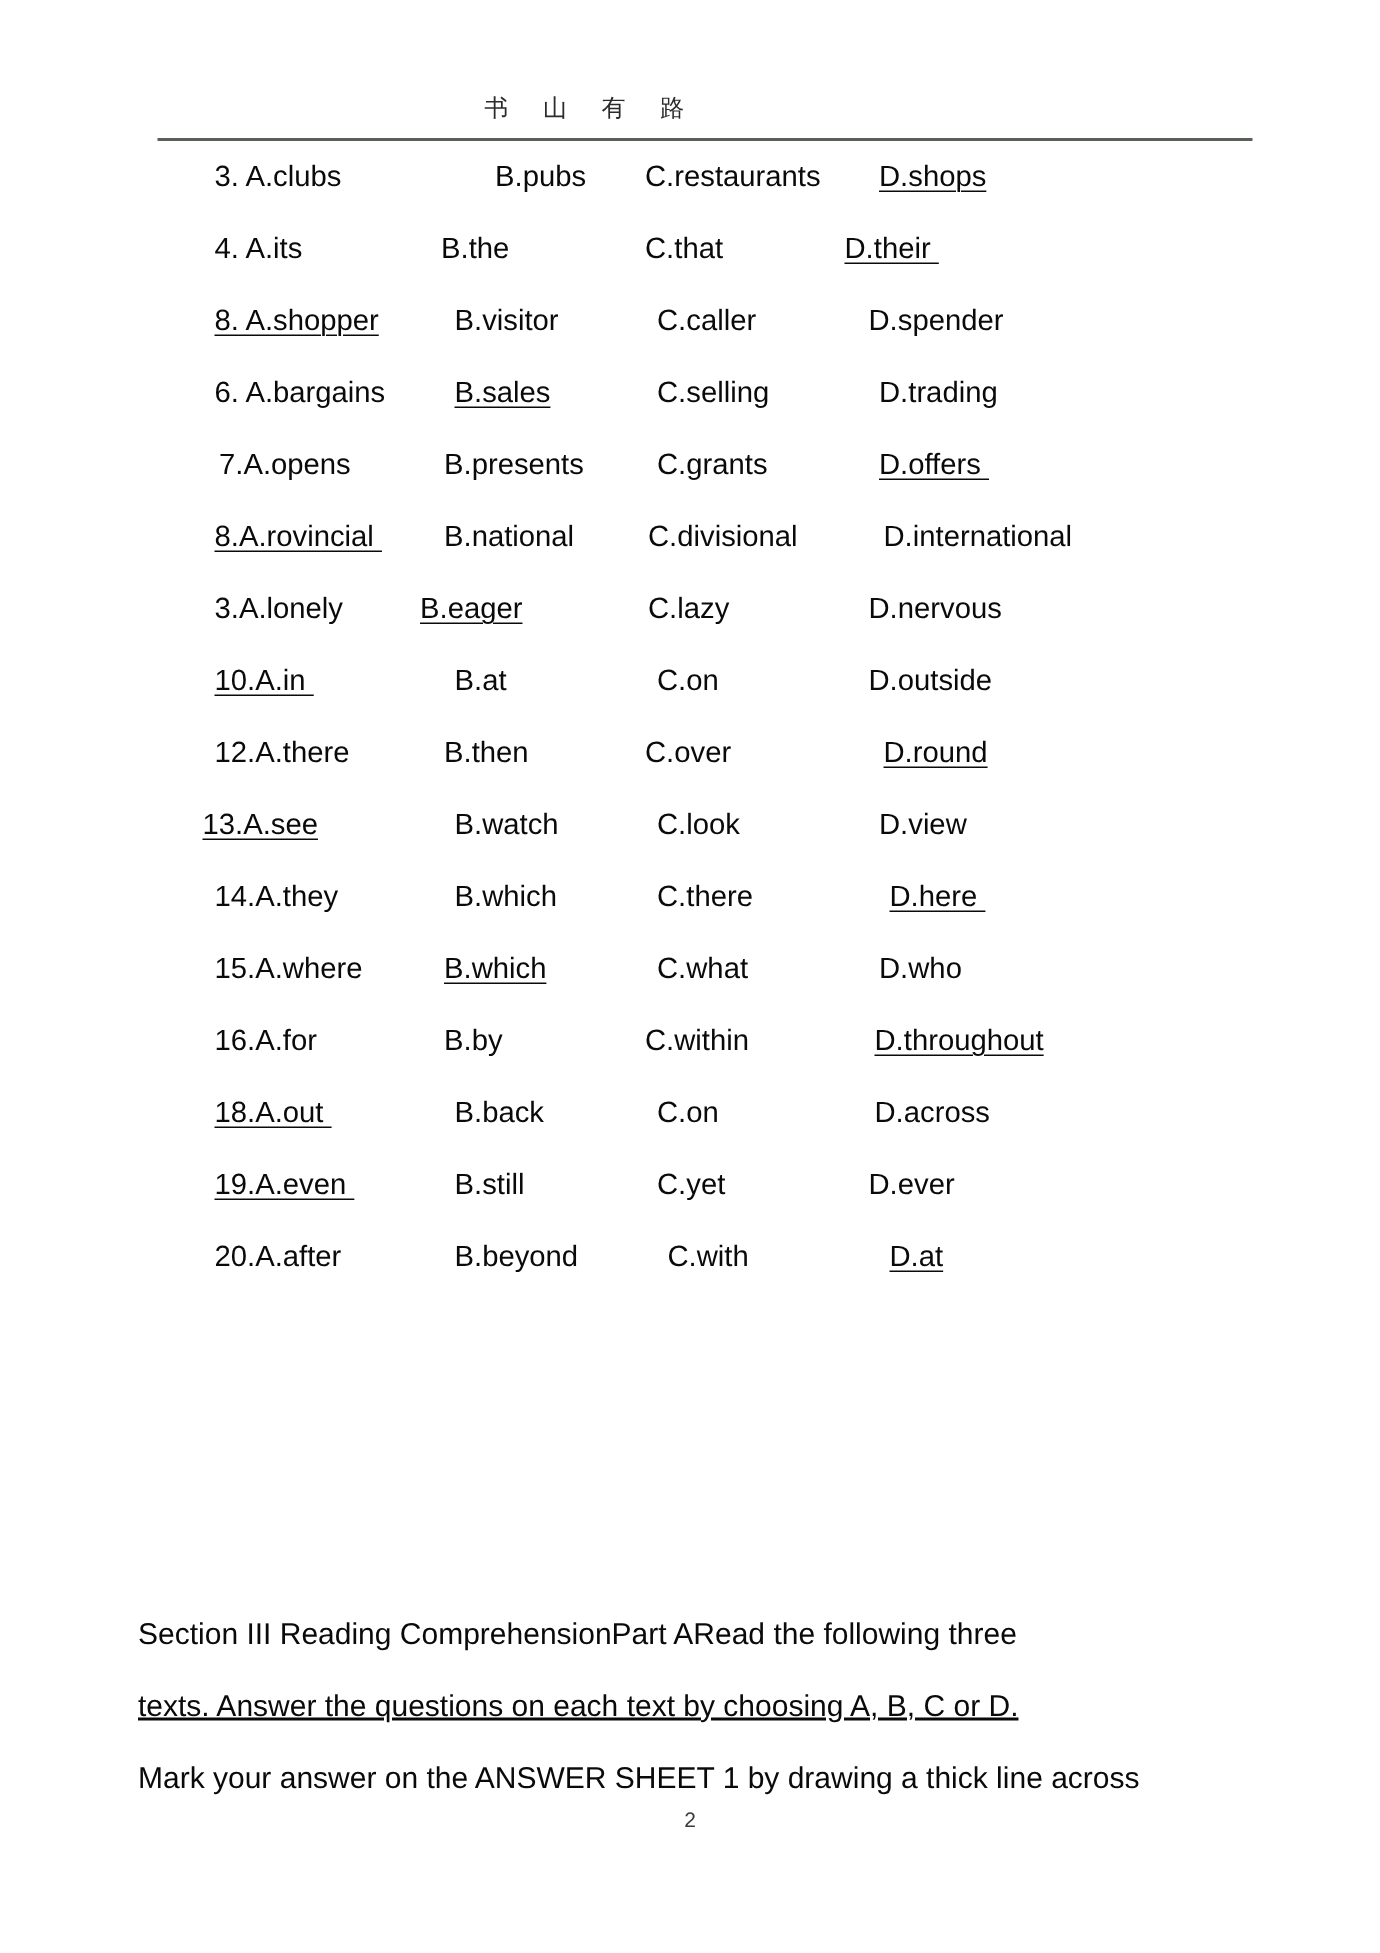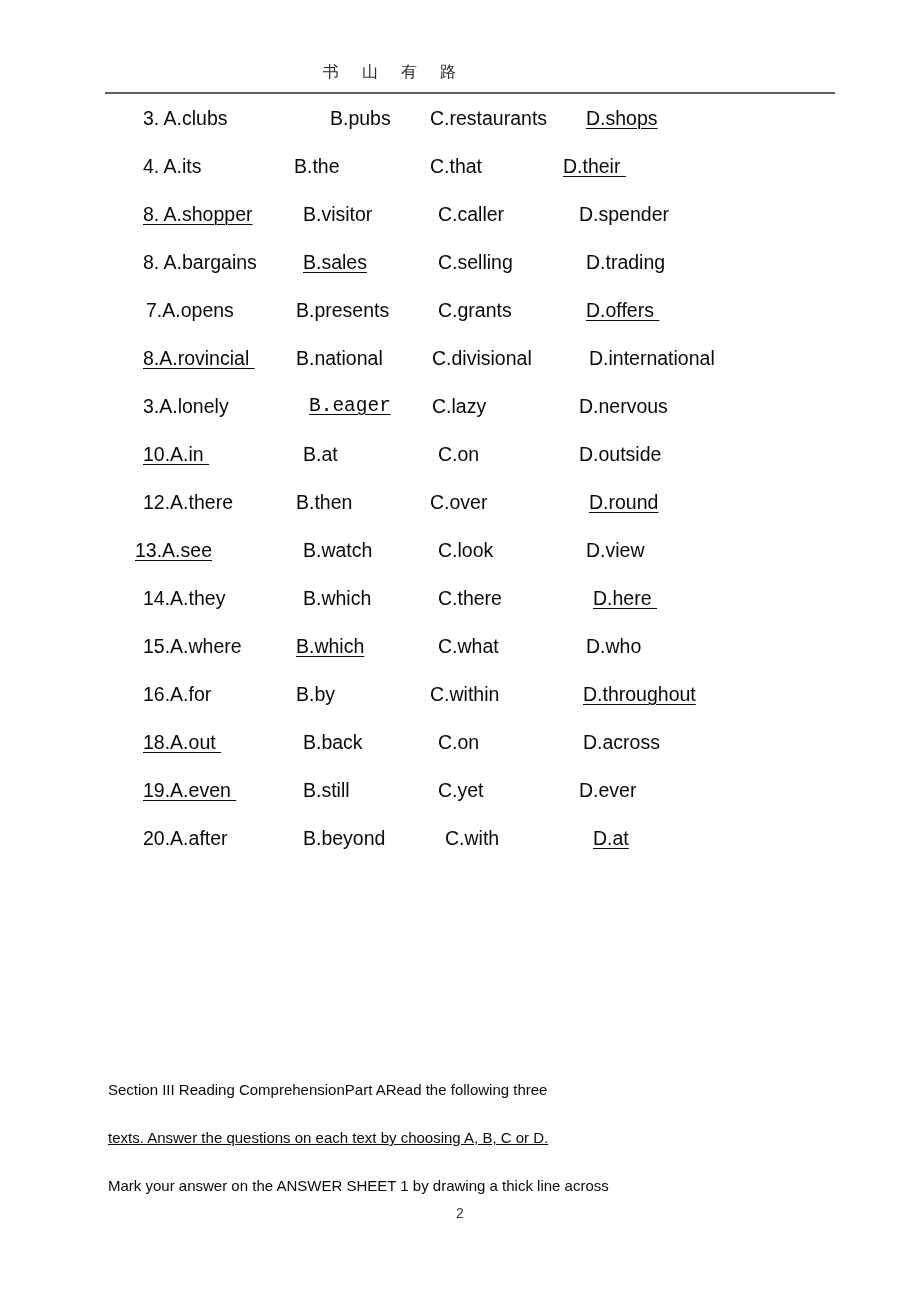--- a/index.html
+++ b/index.html
@@ -64,23 +64,23 @@
   }
   .opt.underlined {
     text-decoration: underline;
     text-underline-offset: 3px;
     text-decoration-thickness: 1px;
   }
 
   
   .para {
     position: absolute;
-    left: 108px;
+    left: 92px;
     width: 740px;
-    font-size: 15px;
+    font-size: 20px;
     line-height: 48px;
     color: #0a0a0a;
     white-space: nowrap;
   }
   .para.l1 { top: 1066px; }
   .para.l2 { top: 1114px; text-decoration: underline; }
   .para.l3 { top: 1162px; }
 
   
   .page-number {
@@ -115,40 +115,40 @@
         <span class="opt" style="left: 430px;">C.that</span>
         <span class="opt underlined" style="left: 563px;">D.their </span>
       </div>
       <div class="opt-row">
         <span class="opt underlined" style="left: 143px;">8. A.shopper</span>
         <span class="opt" style="left: 303px;">B.visitor</span>
         <span class="opt" style="left: 438px;">C.caller</span>
         <span class="opt" style="left: 579px;">D.spender</span>
       </div>
       <div class="opt-row">
-        <span class="opt" style="left: 143px;">8. A.bargains</span>
+        <span class="opt" style="left: 143px;">6. A.bargains</span>
         <span class="opt underlined" style="left: 303px;">B.sales</span>
         <span class="opt" style="left: 438px;">C.selling</span>
         <span class="opt" style="left: 586px;">D.trading</span>
       </div>
       <div class="opt-row">
         <span class="opt" style="left: 146px;">7.A.opens</span>
         <span class="opt" style="left: 296px;">B.presents</span>
         <span class="opt" style="left: 438px;">C.grants</span>
         <span class="opt underlined" style="left: 586px;">D.offers </span>
       </div>
       <div class="opt-row">
         <span class="opt underlined" style="left: 143px;">8.A.rovincial </span>
         <span class="opt" style="left: 296px;">B.national</span>
         <span class="opt" style="left: 432px;">C.divisional</span>
         <span class="opt" style="left: 589px;">D.international</span>
       </div>
       <div class="opt-row">
         <span class="opt" style="left: 143px;">3.A.lonely</span>
-        <span class="opt underlined" style="left: 309px; font-family: Liberation Mono, monospace;">B.eager</span>
+        <span class="opt underlined" style="left: 280px;">B.eager</span>
         <span class="opt" style="left: 432px;">C.lazy</span>
         <span class="opt" style="left: 579px;">D.nervous</span>
       </div>
       <div class="opt-row">
         <span class="opt underlined" style="left: 143px;">10.A.in </span>
         <span class="opt" style="left: 303px;">B.at</span>
         <span class="opt" style="left: 438px;">C.on</span>
         <span class="opt" style="left: 579px;">D.outside</span>
       </div>
       <div class="opt-row">

